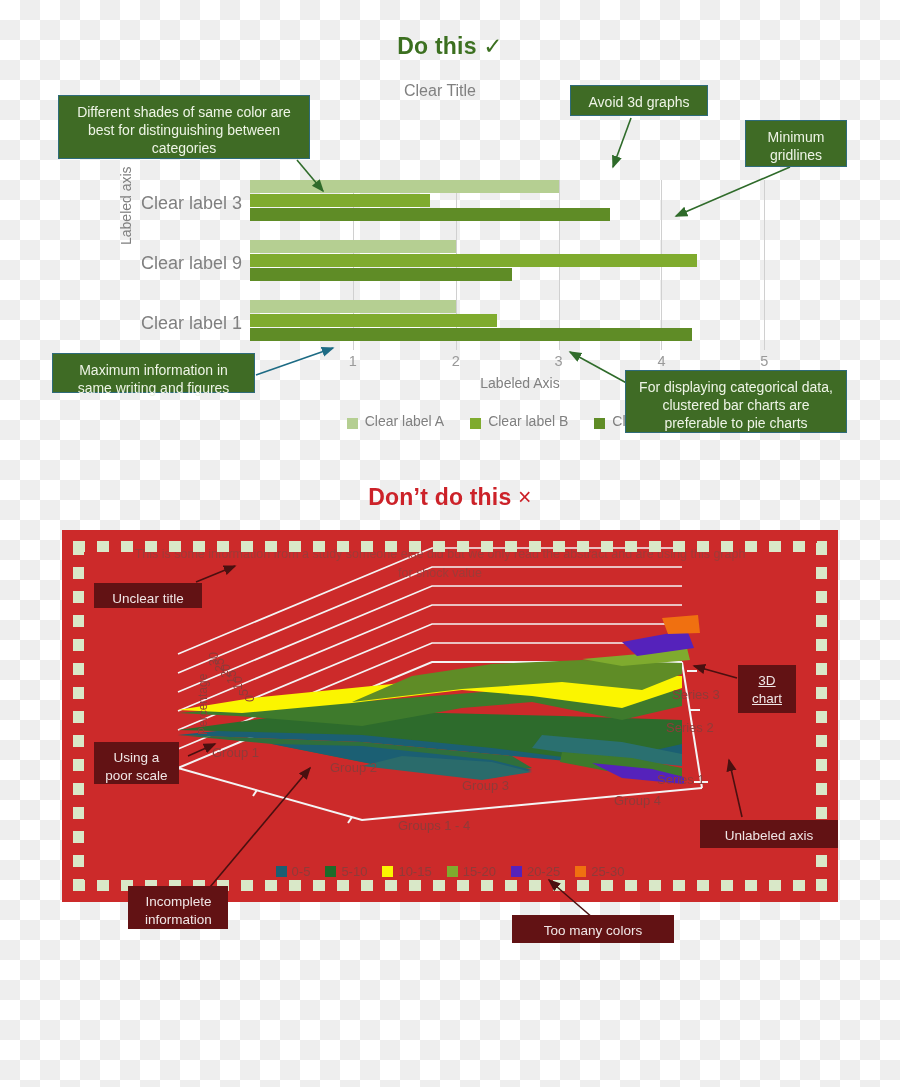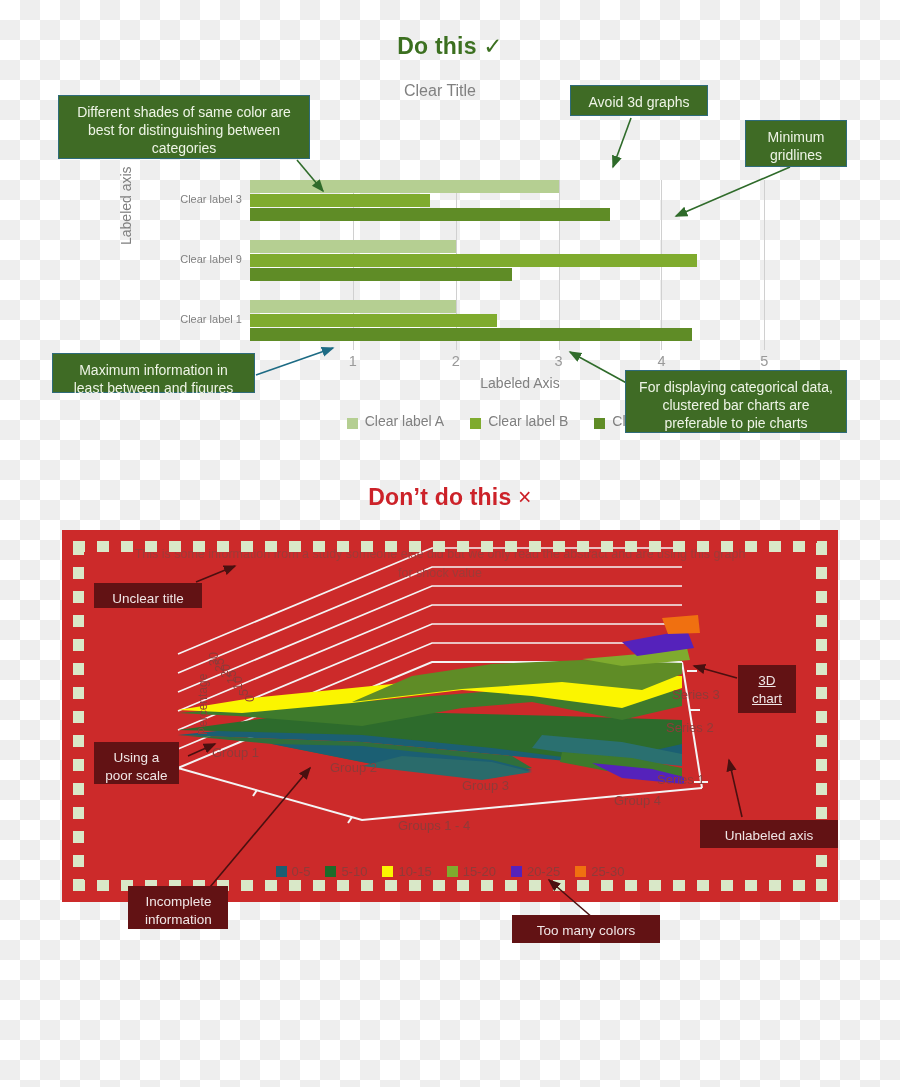--- a/index.html
+++ b/index.html
@@ -31,21 +31,21 @@
     font-size:16px;color:#808080;
   }
   #good-plot{position:absolute;left:250px;top:110px;width:540px;height:170px;}
   .gridline{position:absolute;top:0;width:1px;height:170px;background:#d0d0d0;}
   .cat-group{position:absolute;left:0;width:100%;}
   .bar{position:absolute;left:0;height:13px;}
   .bar.a{background:#b5cf92;}
   .bar.b{background:#7fab2e;}
   .bar.c{background:#5f8c26;}
   .cat-label{
-    position:absolute;right:548px;font-size:11px;color:#808080;
+    position:absolute;right:548px;font-size:18px;color:#808080;
     white-space:nowrap;text-align:right;width:200px;
   }
   #y-axis-title{
     position:absolute;left:118px;top:175px;font-size:14px;color:#808080;
     transform:rotate(-90deg);transform-origin:left top;white-space:nowrap;
   }
   .xtick{
     position:absolute;top:283px;font-size:14.5px;color:#999999;
     transform:translateX(-50%);
   }
@@ -310,21 +310,21 @@
   <line x1="188" y1="756" x2="215" y2="744" stroke="#4a1010" stroke-width="1.6" marker-end="url(#ahd)"></line>
   <line x1="737" y1="678" x2="694" y2="666" stroke="#4a1010" stroke-width="1.6" marker-end="url(#ahd)"></line>
   <line x1="742" y1="817" x2="729" y2="760" stroke="#4a1010" stroke-width="1.6" marker-end="url(#ahd)"></line>
   <line x1="205" y1="893" x2="310" y2="768" stroke="#4a1010" stroke-width="1.6" marker-end="url(#ahd)"></line>
   <line x1="593" y1="918" x2="549" y2="880" stroke="#4a1010" stroke-width="1.6" marker-end="url(#ahd)"></line>
 </svg>
 
 <div class="callout-green" style="left:58px;top:95px;width:252px;height:64px;">Different shades of same color are best for distinguishing between categories</div>
 <div class="callout-green" style="left:570px;top:85px;width:138px;height:31px;">Avoid 3d graphs</div>
 <div class="callout-green" style="left:745px;top:120px;width:102px;height:47px;">Minimum gridlines</div>
-<div class="callout-green" style="left:52px;top:353px;width:203px;height:40px;">Maximum information in least between and figures</div>
+<div class="callout-green" style="left:52px;top:353px;width:203px;height:40px;">Maximum information in same writing and figures</div>
 <div class="callout-green" style="left:625px;top:370px;width:222px;height:63px;">For displaying categorical data, clustered bar charts are preferable to pie charts</div>
 
 <div class="callout-dark" style="left:94px;top:583px;width:108px;height:25px;">Unclear title</div>
 <div class="callout-dark" style="left:94px;top:742px;width:85px;height:42px;">Using a poor scale</div>
 <div class="callout-dark" style="left:738px;top:665px;width:58px;height:48px;text-decoration:underline;">3D chart</div>
 <div class="callout-dark" style="left:700px;top:820px;width:138px;height:28px;">Unlabeled axis</div>
 <div class="callout-dark" style="left:128px;top:886px;width:100px;height:43px;padding-left:12px;">Incomplete information</div>
-<div class="callout-dark" style="left:512px;top:915px;width:148px;height:28px;">Too many colors</div>
+<div class="callout-dark" style="left:512px;top:915px;width:162px;height:28px;">Too many colors</div>
 
 </body></html>

